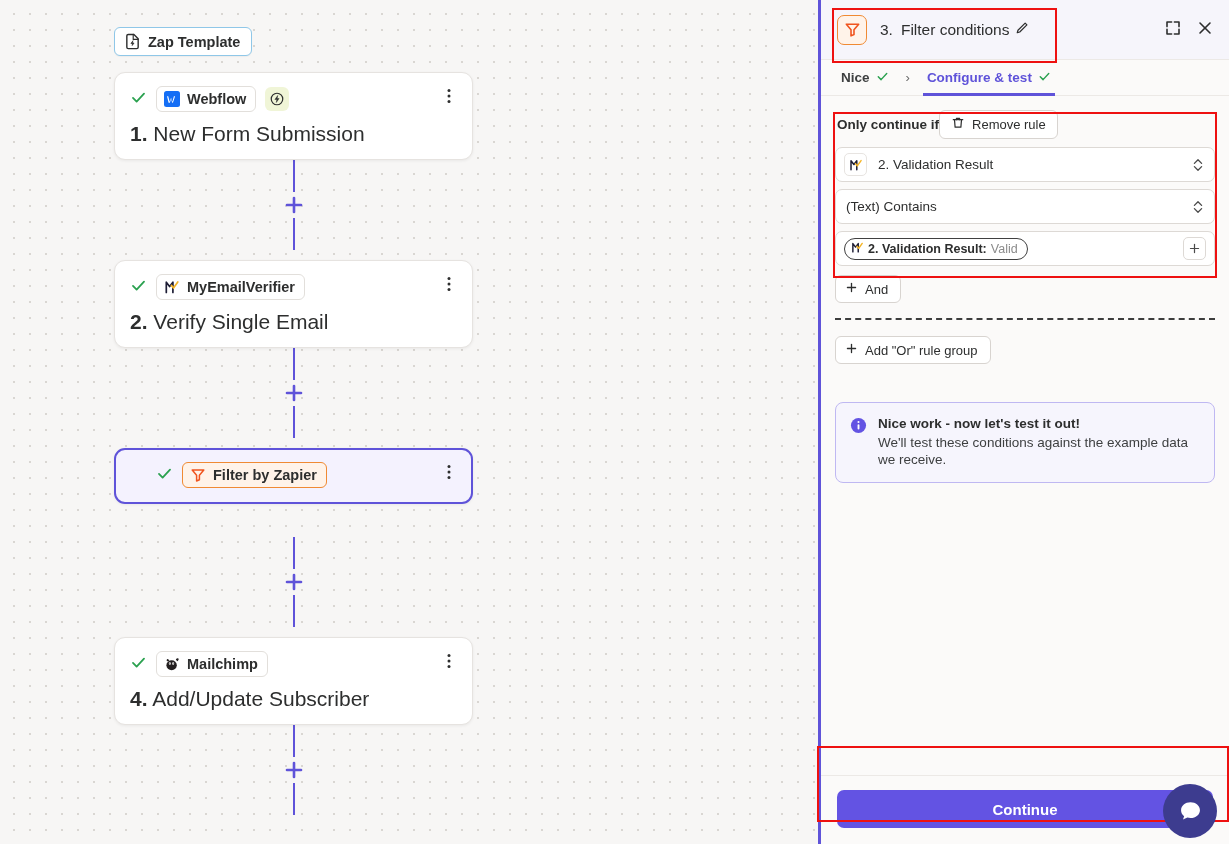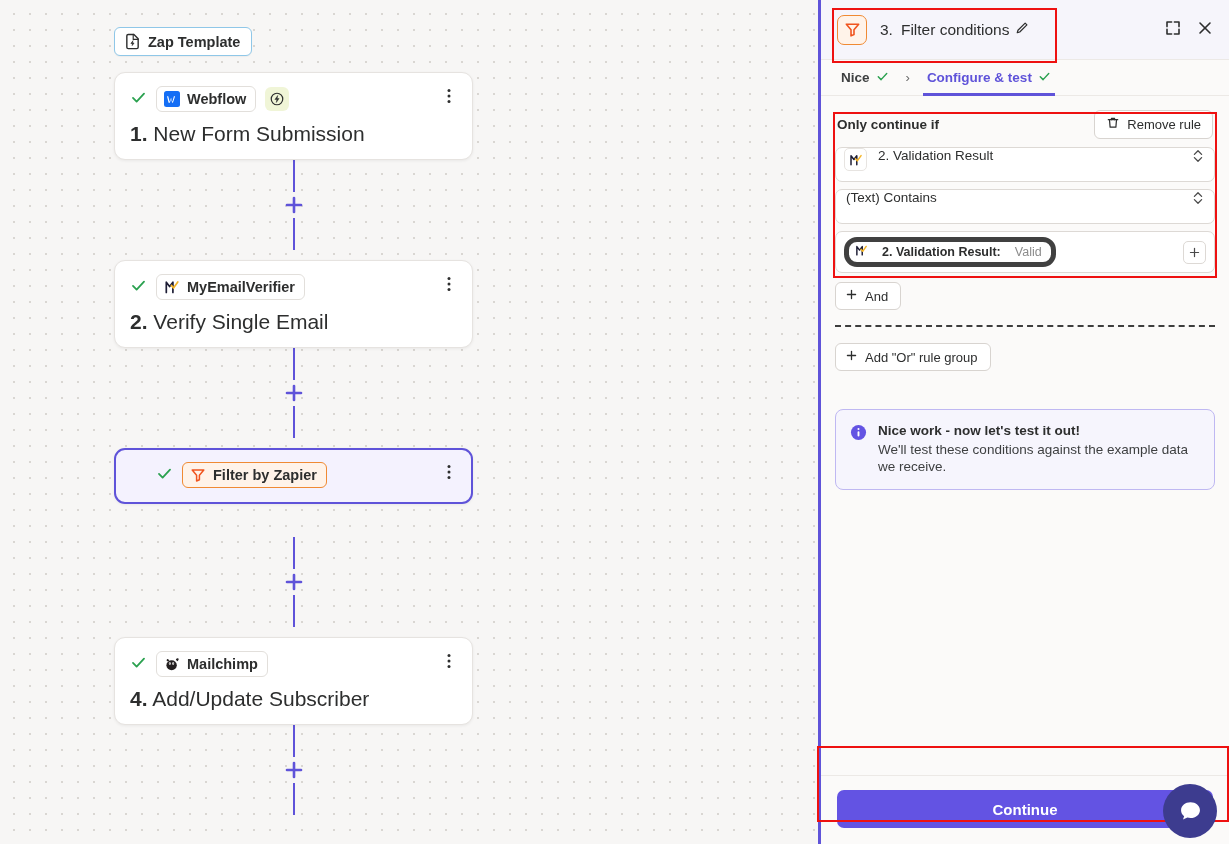--- a/index.html
+++ b/index.html
@@ -106,53 +106,53 @@
     height: 36px; padding: 0 4px; cursor: pointer;
   }
   .tab.active { color: #5f53d9; box-shadow: inset 0 -3px 0 #5f53d9; }
   .tab-sep { color: #6b6b6b; font-size: 13px; padding: 0 13px; }
   .tick { width: 13px; height: 13px; }
 
   .panel-body { flex: 1; overflow: hidden; padding: 12px 14px 0 14px; position: relative; }
 
   .rule-group { padding: 2px 0 0 0; }
   .rule-head {
-    display: flex; align-items: center; justify-content: space-between;
+    display: flex; align-items: center; justify-content: flex-start;
     padding: 0 2px 8px 2px;
   }
   .rule-head-label { font-size: 13.5px; font-weight: 700; color: #2d2e2e; }
   .btn-outline {
     display: inline-flex; align-items: center; gap: 7px;
     background: #fff; border: 1px solid #d8d4d0; border-radius: 6px;
     padding: 5px 11px; font-size: 13px; color: #2d2e2e; cursor: pointer;
   }
   .trash-icon { width: 14px; height: 14px; }
 
   .field {
-    display: flex; align-items: flex-start; background: #fff;
+    display: flex; align-items: center; background: #fff;
     border: 1px solid #ddd9d5; border-radius: 7px;
     height: 35px; margin-bottom: 7px; padding: 0 10px 0 8px;
     font-size: 13.5px; color: #2d2e2e; cursor: pointer;
   }
   .field .ficon-box {
     width: 23px; height: 23px; border-radius: 5px; border: 1px solid #e7e4e1;
     background: #fff; display: flex; align-items: center; justify-content: center; flex: none;
   }
   .field .flabel { margin-left: 11px; }
   .field .flabel.noicon { margin-left: 2px; }
   .stepper { margin-left: auto; width: 12px; height: 16px; flex: none; }
 
   .value-field {
     display: flex; align-items: center; background: #fff;
     border: 1px solid #ddd9d5; border-radius: 7px;
     min-height: 35px; padding: 5px 8px 5px 8px; margin-bottom: 2px;
   }
   .token {
-    display: inline-flex; align-items: center; gap: 14px;
-    border: 5px solid #404040; border-radius: 13px;
+    display: inline-flex; align-items: center; gap: 4px;
+    border: 1px solid #404040; border-radius: 13px;
     background: #fff; padding: 2px 9px 2px 6px; font-size: 12.5px; cursor: pointer;
   }
   .token .tk-label { font-weight: 700; color: #2d2e2e; }
   .token .tk-val { color: #8b8b8b; }
   .plus-sq {
     margin-left: auto; width: 23px; height: 23px; border-radius: 5px;
     border: 1px solid #ddd9d5; background: #fff;
     display: flex; align-items: center; justify-content: center; cursor: pointer; flex: none;
   }
 

